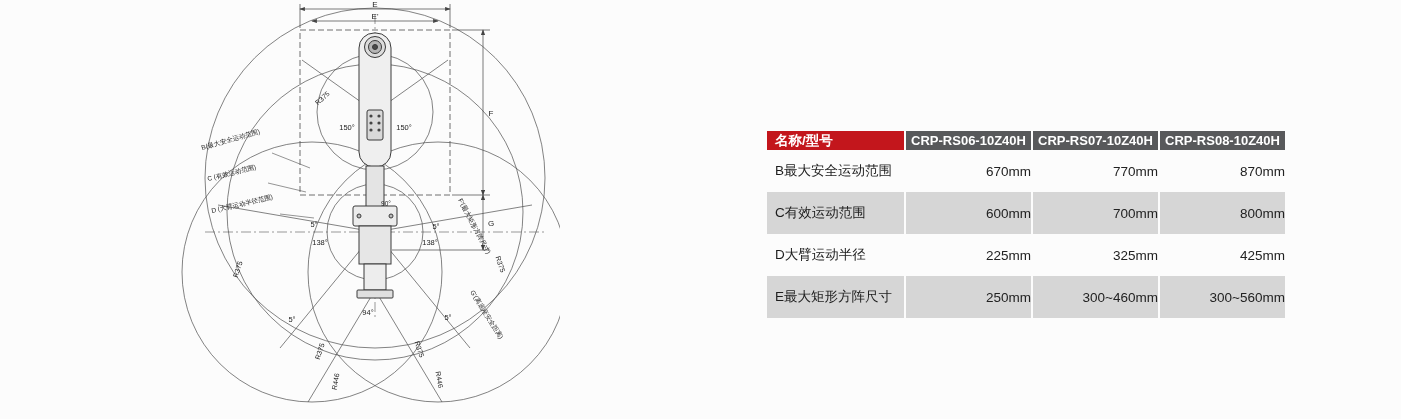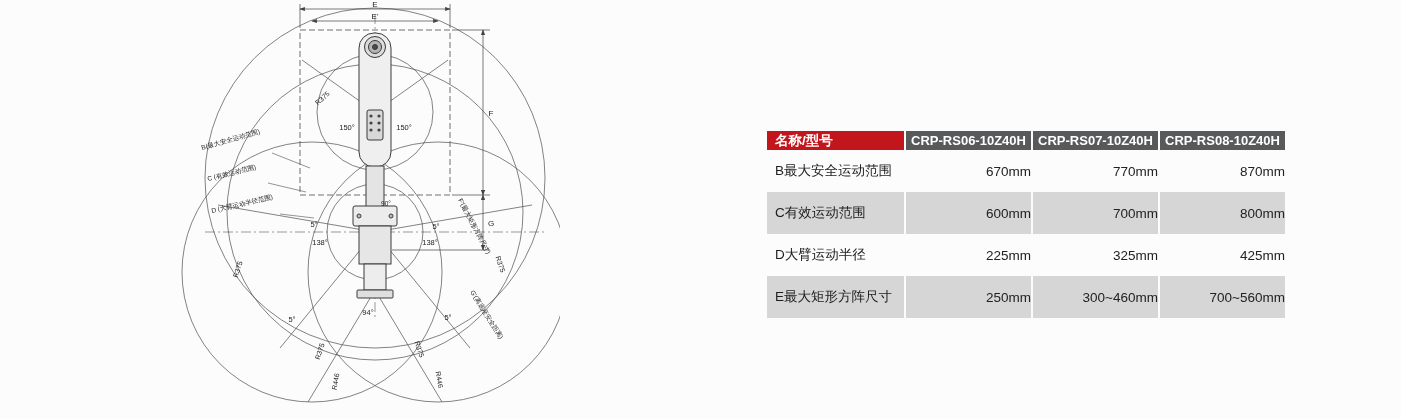--- a/index.html
+++ b/index.html
@@ -188,19 +188,19 @@
         <tr>
           <td class="label">D大臂运动半径</td>
           <td>225mm</td>
           <td>325mm</td>
           <td>425mm</td>
         </tr>
         <tr>
           <td class="label">E最大矩形方阵尺寸</td>
           <td>250mm</td>
           <td>300~460mm</td>
-          <td>700~560mm</td>
+          <td>300~560mm</td>
         </tr>
       </tbody>
     </table>
   </div>
 
 </div>
 
 </body></html>

